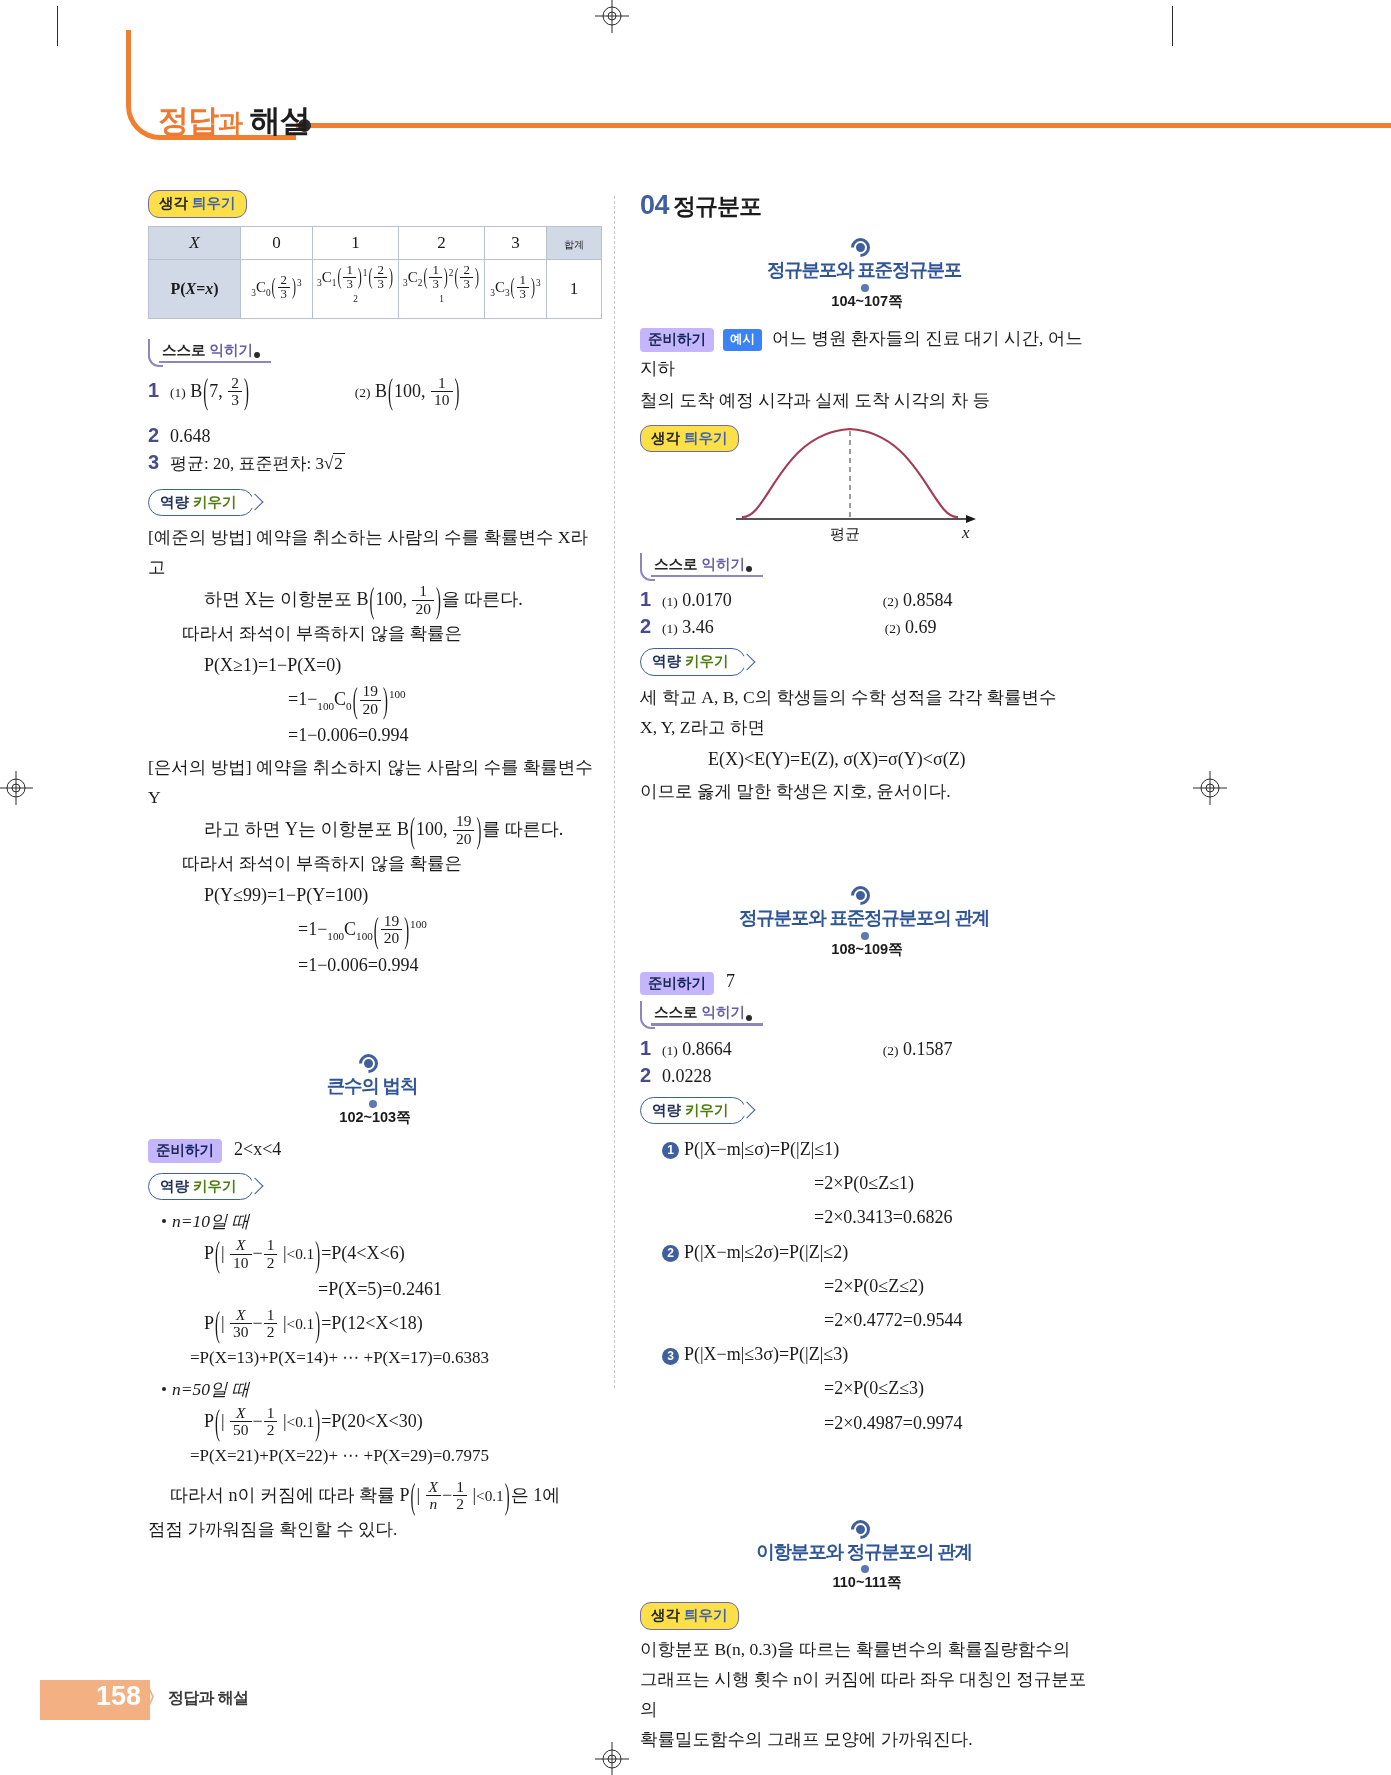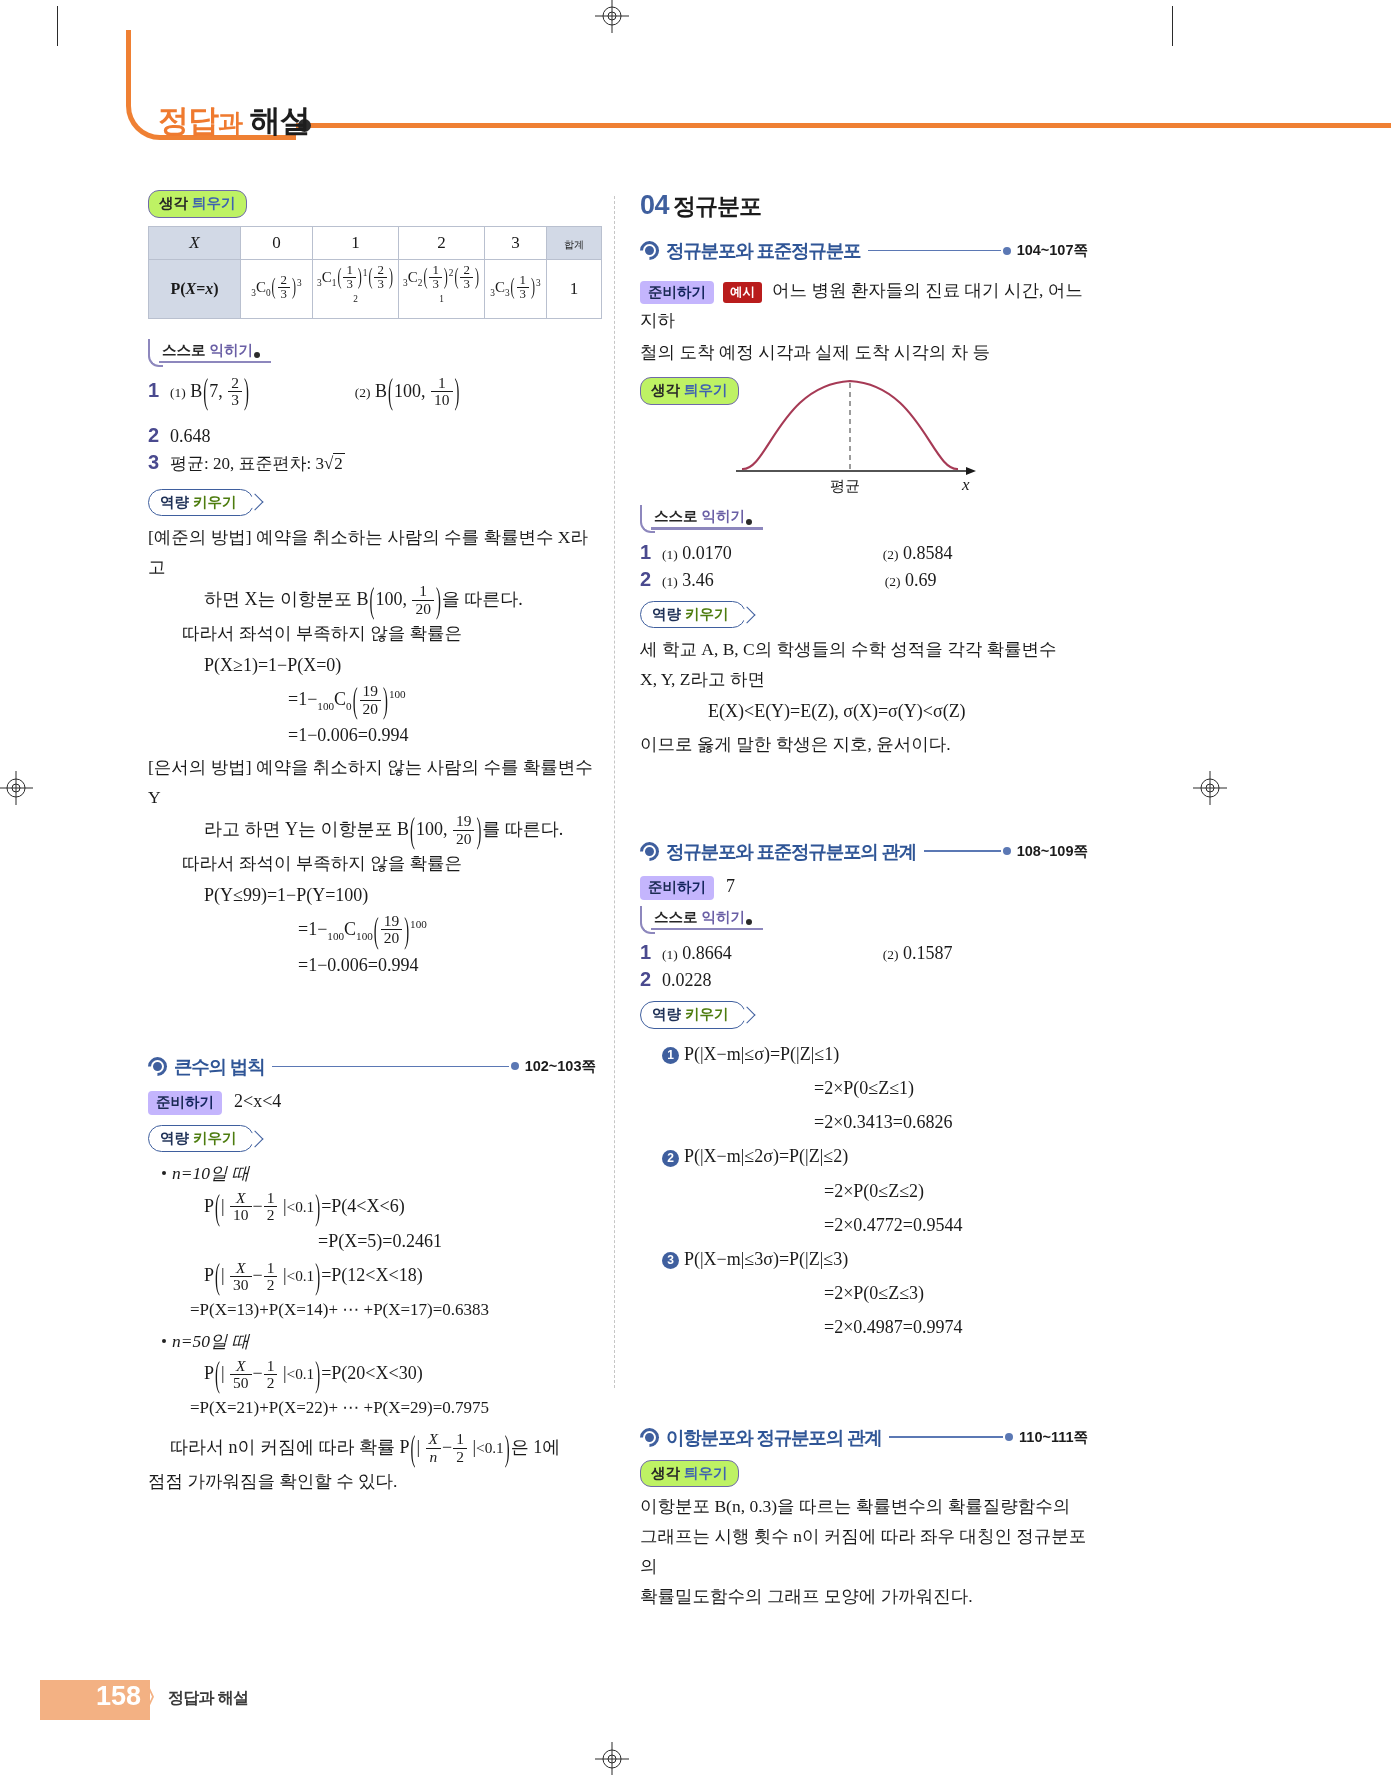--- a/index.html
+++ b/index.html
@@ -62,21 +62,21 @@
 
   
   .badge {
     display:inline-block; vertical-align:middle;
     font-family:"Liberation Sans", sans-serif;
     font-weight:bold; font-size:14.5px; line-height:1;
     white-space:nowrap;
   }
   .badge-think {            
     border:1.6px solid #6f6aa8; border-radius:11px;
-    padding:5px 10px 6px; color:#262626; background:#bef264;
+    padding:5px 10px 6px; color:#262626; background:#fde047;
   }
   .badge-think .blue { color:#3f63b0; }
 
   .badge-self {             
     position:relative; padding:2px 0 7px 14px; color:#262626;
   }
   .badge-self .blue { color:#6a5fa5; }
   .badge-self::before {
     content:""; position:absolute; left:0; top:-2px; width:13px; height:26px;
     border-left:2.4px solid #8d87bd; border-bottom:2.4px solid #8d87bd;
@@ -101,34 +101,34 @@
     background:#fff;
   }
 
   .badge-prep {             
     background:#c4b5fd; border-radius:4px; padding:4px 8px 5px;
     color:#1b2a52;
   }
   .badge-prep .dark { color:#13245c; }
 
   .badge-ex {               
-    background:#b91c1c; border-radius:3px; padding:4px 7px 5px;
+    background:#3b82f6; border-radius:3px; padding:4px 7px 5px;
     color:#ffffff; font-size:12.5px;
   }
 
   
   .chapnum {
     font-family:"Liberation Sans", sans-serif;
     font-weight:bold; font-size:27px; color:#3f5f9e; letter-spacing:-0.5px;
   }
   .chaptitle {
     font-family:"Liberation Sans", sans-serif;
     font-weight:bold; font-size:23px; color:#1b1b1b; letter-spacing:-1px;
   }
-  .sechead { display:flex; align-items:center; gap:0; margin:0; }
+  .sechead { display:flex; align-items:center; gap:0; margin:0;flex-direction:column; }
   .sec-bullet {
     width:19px; height:19px; border-radius:50%;
     border:3px solid #3f5f9e; border-left-color:transparent;
     position:relative; flex:none; margin-right:7px;
     transform:rotate(-45deg);
   }
   .sec-bullet::after {
     content:""; position:absolute; left:2px; top:2px; width:9px; height:9px;
     border-radius:50%; background:#3f5f9e;
   }

